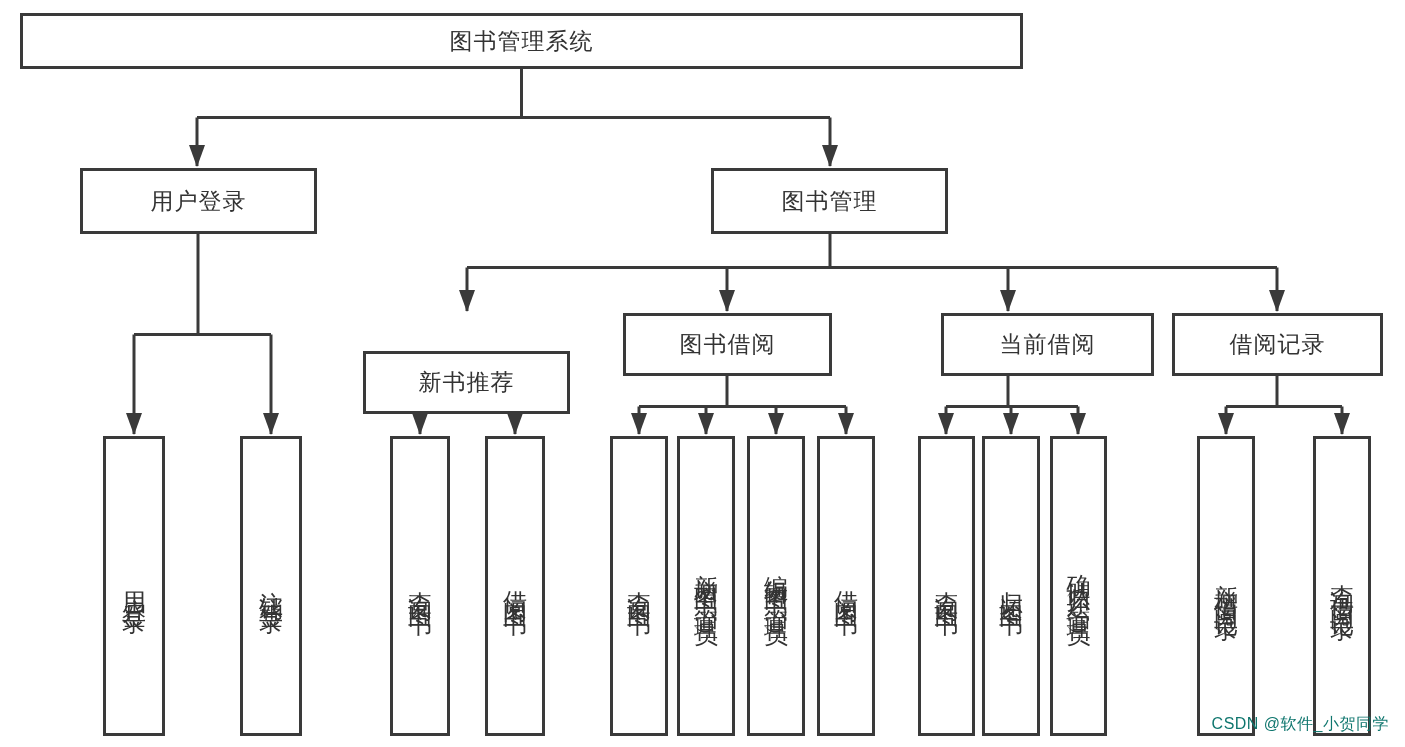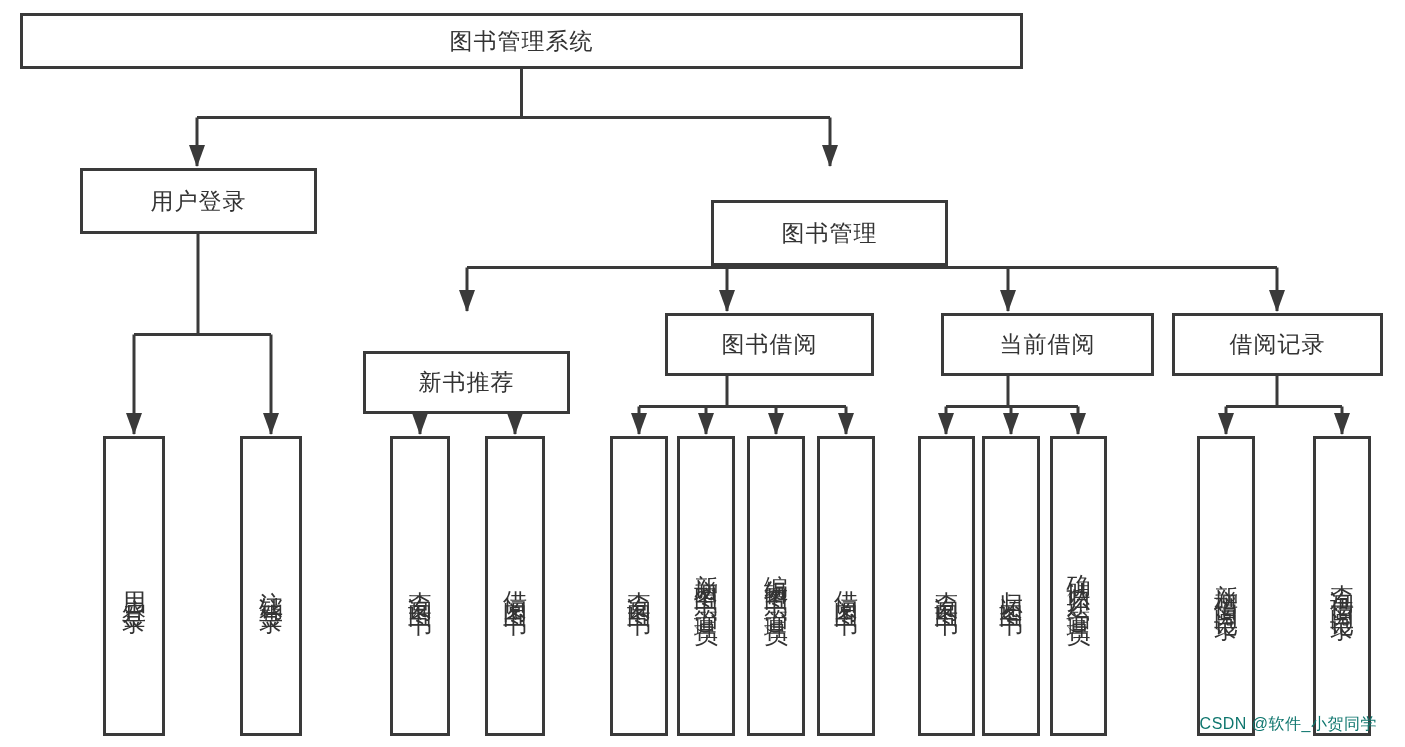--- a/index.html
+++ b/index.html
@@ -7,20 +7,21 @@
     padding: 0;
     background: #ffffff;
     font-family: "Liberation Sans", "DejaVu Sans", sans-serif;
   }
   .stage {
     position: relative;
     width: 1383px;
     height: 747px;
     background: #ffffff;
     overflow: hidden;
+    padding-left: 12px;
   }
   .connector-layer {
     position: absolute;
     left: 0;
     top: 0;
     z-index: 1;
   }
   .connector-layer line {
     stroke: #3a3a3a;
     stroke-width: 3;
@@ -113,28 +114,28 @@
     <line x1="1342" y1="406.5" x2="1342" y2="434" marker-end="url(#arrow)"></line>
   </svg>
 
   <div class="node h" style="left:20px; top:13px; width:1003px; height:56px;">
     <span class="lbl">图书管理系统</span>
   </div>
 
   <div class="node h" style="left:80px; top:168px; width:237px; height:66px;">
     <span class="lbl">用户登录</span>
   </div>
-  <div class="node h" style="left:711px; top:168px; width:237px; height:66px;margin-top:32px;">
+  <div class="node h" style="left:711px; top:168px; width:237px; height:66px;">
     <span class="lbl">图书管理</span>
   </div>
 
   <div class="node h" style="left:363px; top:313px; width:207px; height:63px;margin-top:38px;">
     <span class="lbl">新书推荐</span>
   </div>
-  <div class="node h" style="left:623px; top:313px; width:209px; height:63px;margin-left:42px;">
+  <div class="node h" style="left:623px; top:313px; width:209px; height:63px;">
     <span class="lbl">图书借阅</span>
   </div>
   <div class="node h" style="left:902px; top:313px; width:213px; height:63px;margin-left:39px;">
     <span class="lbl">当前借阅</span>
   </div>
   <div class="node h" style="left:1172px; top:313px; width:211px; height:63px;">
     <span class="lbl">借阅记录</span>
   </div>
 
   <div class="node v" style="left:103px; top:436px; width:62px; height:300px;">

